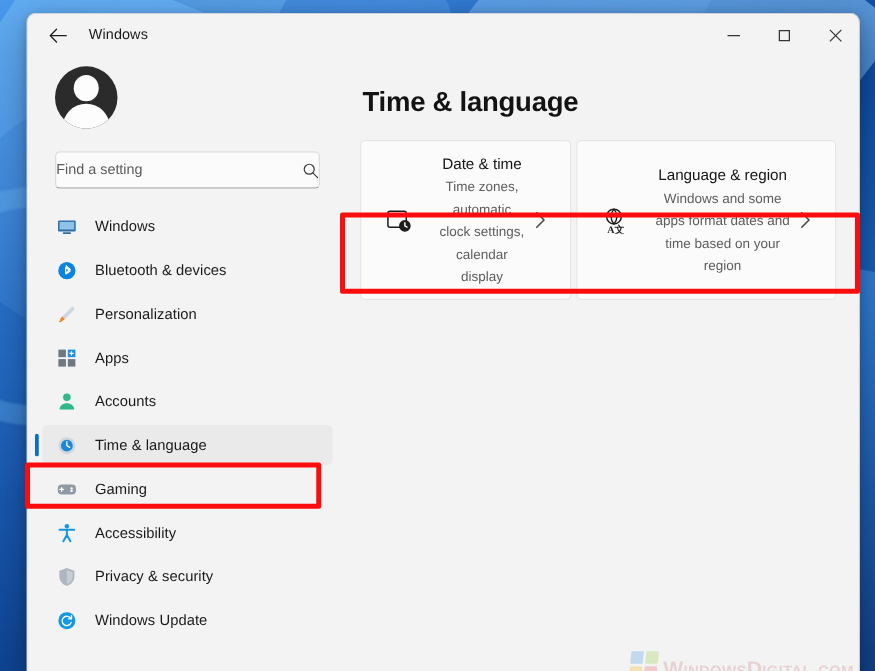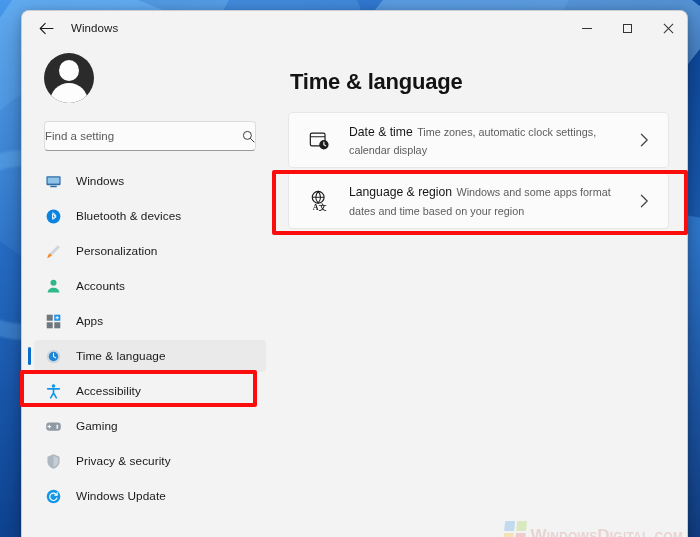--- a/index.html
+++ b/index.html
@@ -205,21 +205,21 @@
     overflow: hidden;
     position: relative;
   }
   #page-title {
     font-size: 22px;
     font-weight: bold;
     color: #131313;
     margin: 24px 0 17px 2px;
     letter-spacing: -.2px;
   }
-  #card-list { display: flex; flex-direction: column; gap: 4px; }
+  #card-list { display: flex; flex-direction: row; gap: 4px; text-align: center; }
   .card {
     background: #fbfbfb;
     border: 1px solid #e7e7e7;
     border-radius: 4px;
     min-height: 56px;
     display: flex;
     align-items: center;
     padding: 9px 14px 9px 18px;
   }
   .card-icon {
@@ -377,71 +377,71 @@
                 <path d="M13.6 2.3 15.9 4.5 7.4 13 5.1 10.8 13.6 2.3Z" fill="#cfd6de"></path>
                 <path d="M5.1 10.8 7.4 13l-2.7 2a3 3 0 0 1-2.8.4c.8-.4 1.1-1 1.3-1.9.2-.9.9-1.9 1.9-2.7Z" fill="#f08b2e"></path>
               </svg>
             </span>
             <span class="nav-label">Personalization</span>
           </div>
 
           <div class="nav-item">
             <span class="nav-icon">
               <svg width="17" height="17" viewBox="0 0 18 18">
-                <circle cx="9" cy="5" r="3.2" fill="#2fb98a"></circle>
-                <path d="M2.8 15.4c0-3 2.8-5.2 6.2-5.2s6.2 2.2 6.2 5.2H2.8Z" fill="#2fb98a"></path>
-              </svg>
-            </span>
-            <span class="nav-label">Accounts</span>
-          </div>
-
-          <div class="nav-item">
-            <span class="nav-icon">
-              <svg width="17" height="17" viewBox="0 0 18 18">
                 <rect x="1.8" y="1.8" width="6.4" height="6.4" fill="#70787f"></rect>
                 <rect x="1.8" y="9.8" width="6.4" height="6.4" fill="#70787f"></rect>
                 <rect x="9.8" y="9.8" width="6.4" height="6.4" fill="#70787f"></rect>
                 <rect x="9.8" y="1.8" width="6.4" height="6.4" fill="#1a90e8"></rect>
                 <path d="M12.9 3.2v3.6M11.1 5h3.6" stroke="#fff" stroke-width="1.05"></path>
               </svg>
             </span>
             <span class="nav-label">Apps</span>
           </div>
 
+          <div class="nav-item">
+            <span class="nav-icon">
+              <svg width="17" height="17" viewBox="0 0 18 18">
+                <circle cx="9" cy="5" r="3.2" fill="#2fb98a"></circle>
+                <path d="M2.8 15.4c0-3 2.8-5.2 6.2-5.2s6.2 2.2 6.2 5.2H2.8Z" fill="#2fb98a"></path>
+              </svg>
+            </span>
+            <span class="nav-label">Accounts</span>
+          </div>
+
           <div class="nav-item selected">
             <span class="nav-icon">
               <svg width="17" height="17" viewBox="0 0 18 18">
                 <circle cx="9" cy="9" r="7.2" fill="#cfd6dd"></circle>
                 <circle cx="9" cy="9" r="5" fill="#1b87d6"></circle>
                 <path d="M9 5.6V9l2.4 1.5" stroke="#fff" stroke-width="1.1" stroke-linecap="round" fill="none"></path>
               </svg>
             </span>
             <span class="nav-label">Time &amp; language</span>
-          </div>
-
-          <div class="nav-item">
-            <span class="nav-icon">
-              <svg width="17" height="17" viewBox="0 0 18 18">
-                <circle cx="9" cy="3.2" r="1.9" fill="#1196e8"></circle>
-                <path d="M2.8 6.2h12.4M9 6.4v4.1M9 10.5l-3 5.3M9 10.5l3 5.3" stroke="#1196e8" stroke-width="1.7" stroke-linecap="round" fill="none"></path>
-              </svg>
-            </span>
-            <span class="nav-label">Accessibility</span>
           </div>
 
           <div class="nav-item">
             <span class="nav-icon">
               <svg width="17" height="17" viewBox="0 0 18 18">
                 <rect x="1.3" y="4.8" width="15.4" height="8.6" rx="3.4" fill="#8f9aa5"></rect>
                 <path d="M4.6 7.6v3M3.1 9.1h3" stroke="#fff" stroke-width="1.05" stroke-linecap="round"></path>
                 <circle cx="13" cy="8.2" r="1" fill="#fff"></circle>
                 <circle cx="13" cy="10.3" r="1" fill="#fff"></circle>
               </svg>
             </span>
             <span class="nav-label">Gaming</span>
+          </div>
+
+          <div class="nav-item">
+            <span class="nav-icon">
+              <svg width="17" height="17" viewBox="0 0 18 18">
+                <circle cx="9" cy="3.2" r="1.9" fill="#1196e8"></circle>
+                <path d="M2.8 6.2h12.4M9 6.4v4.1M9 10.5l-3 5.3M9 10.5l3 5.3" stroke="#1196e8" stroke-width="1.7" stroke-linecap="round" fill="none"></path>
+              </svg>
+            </span>
+            <span class="nav-label">Accessibility</span>
           </div>
 
           <div class="nav-item">
             <span class="nav-icon">
               <svg width="17" height="17" viewBox="0 0 18 18">
                 <path d="M9 1.4 15.4 3.9v5c0 3.6-2.6 6.5-6.4 7.7-3.8-1.2-6.4-4.1-6.4-7.7v-5L9 1.4Z" fill="#aeb7bf"></path>
                 <path d="M9 3.1 13.8 5v4c0 2.8-2 5-4.8 6V3.1Z" fill="#c6ced5"></path>
               </svg>
             </span>
             <span class="nav-label">Privacy &amp; security</span>

